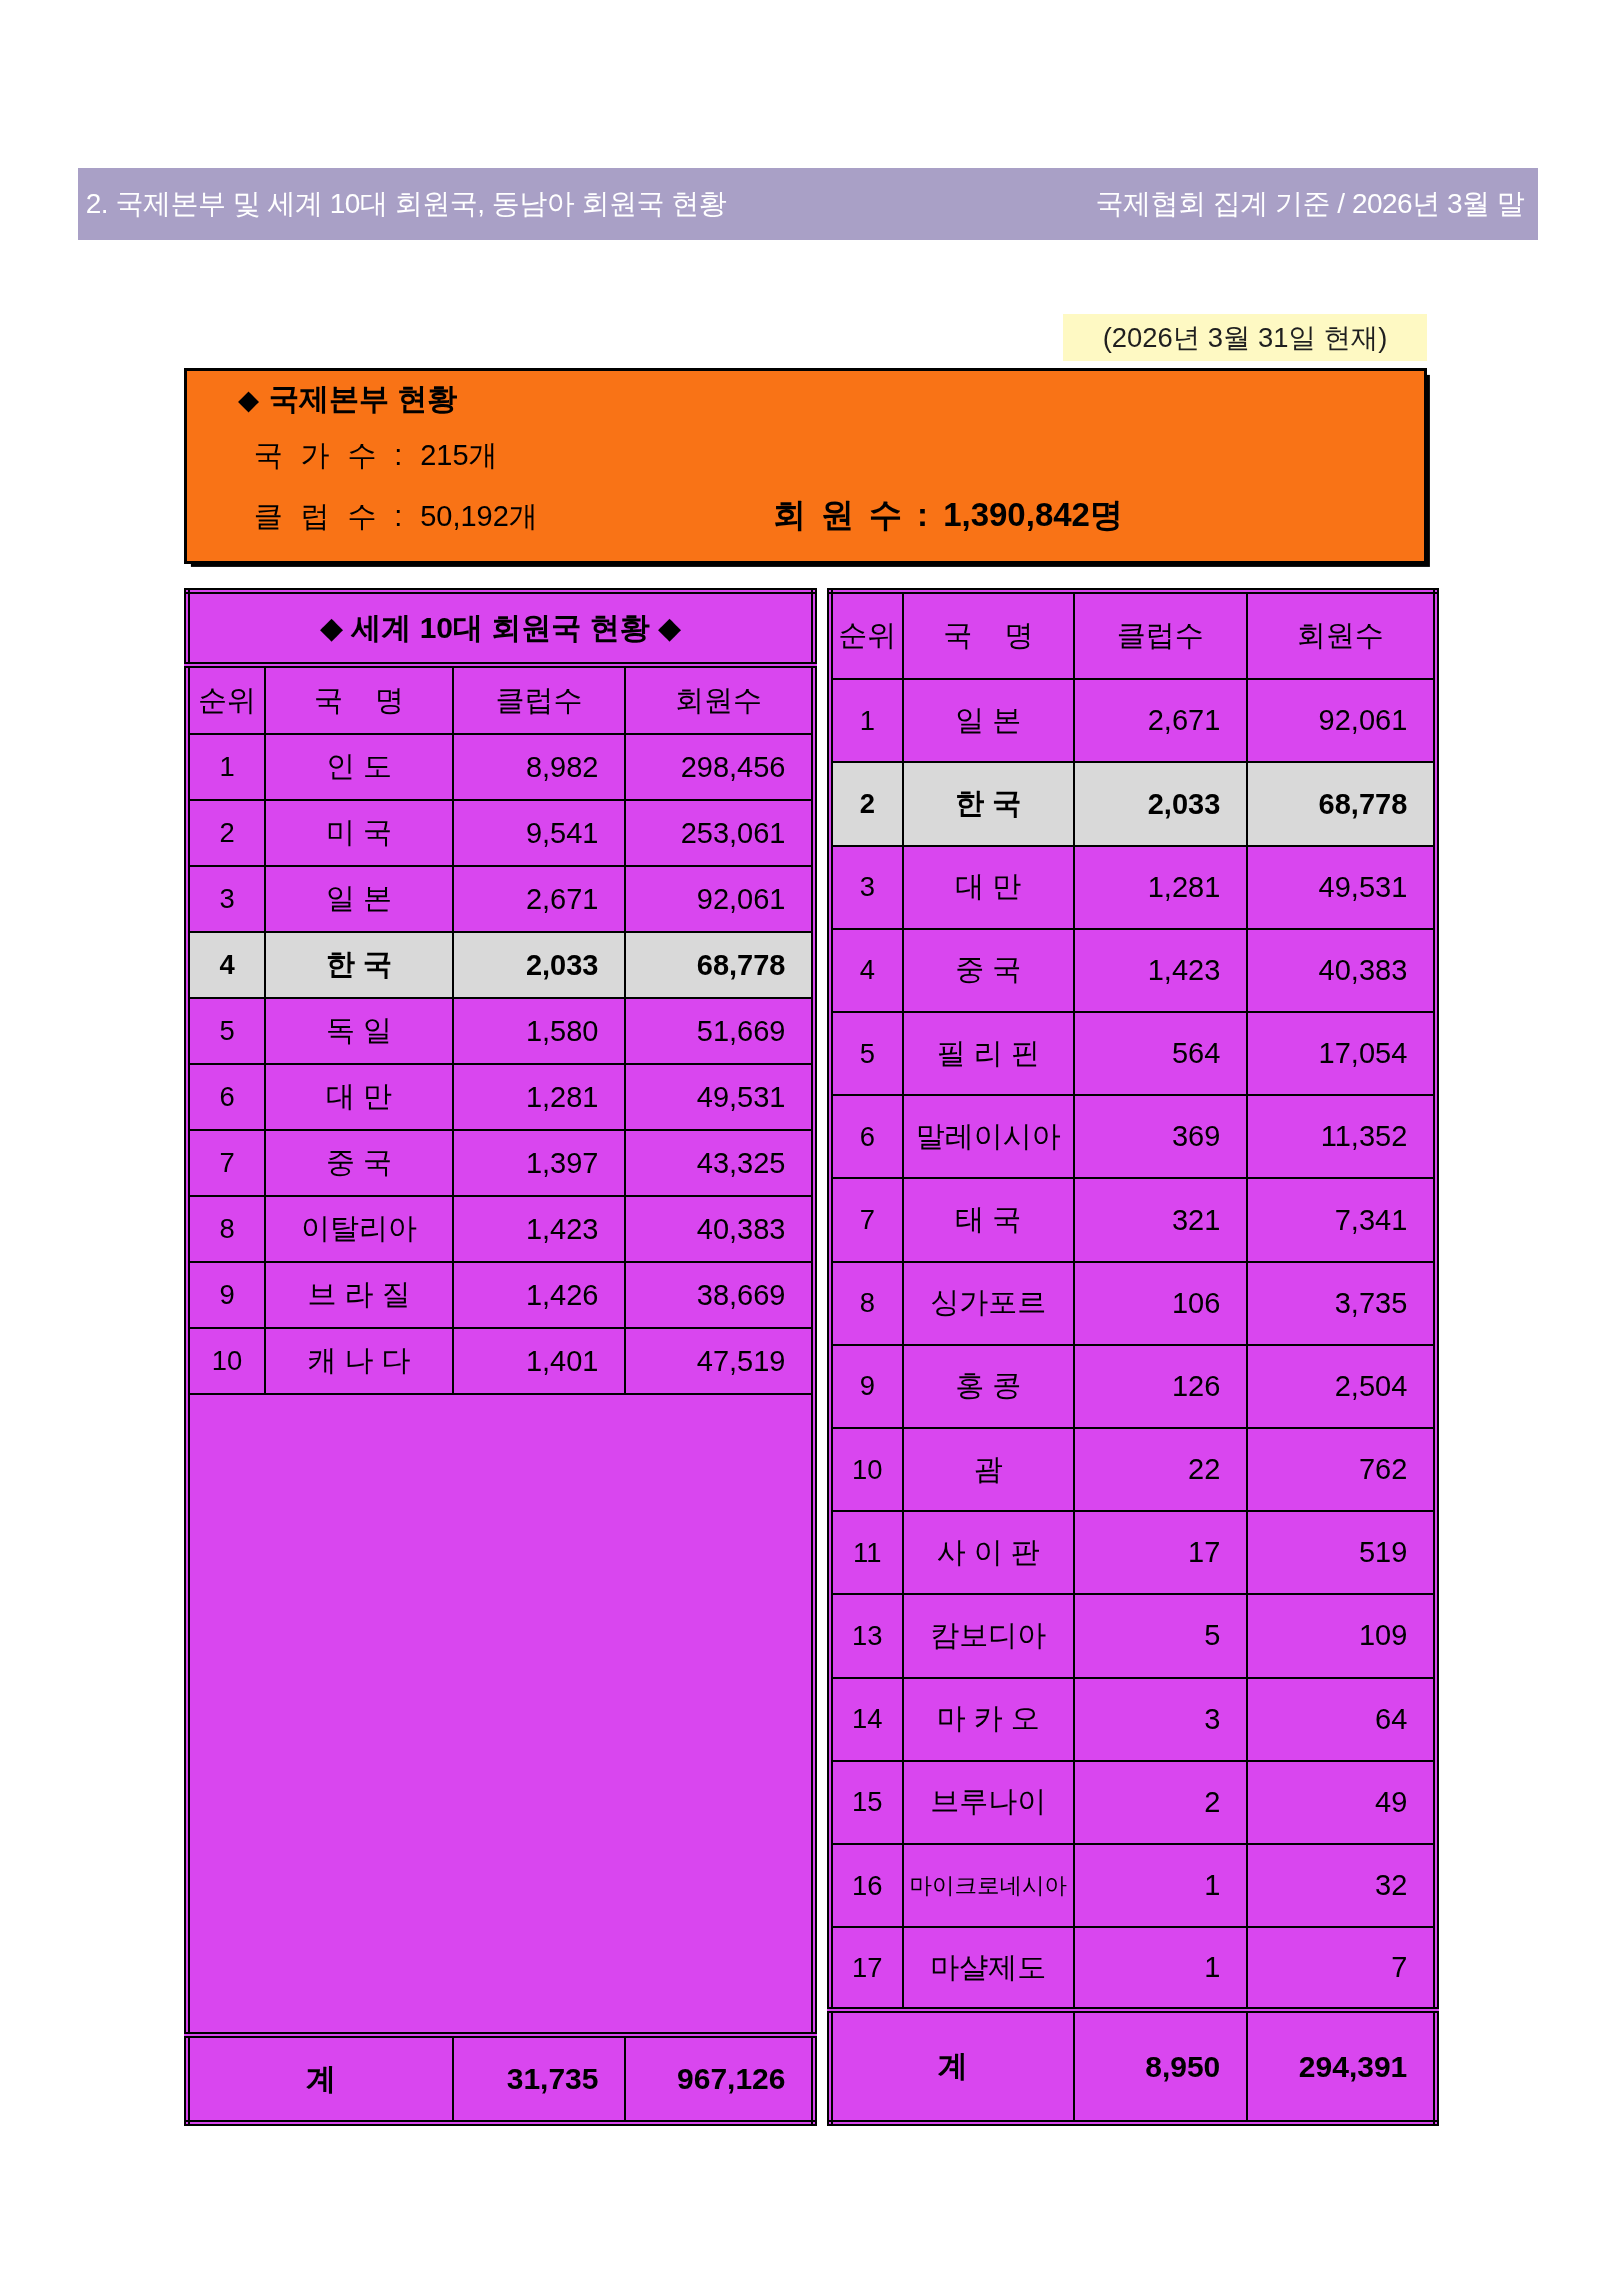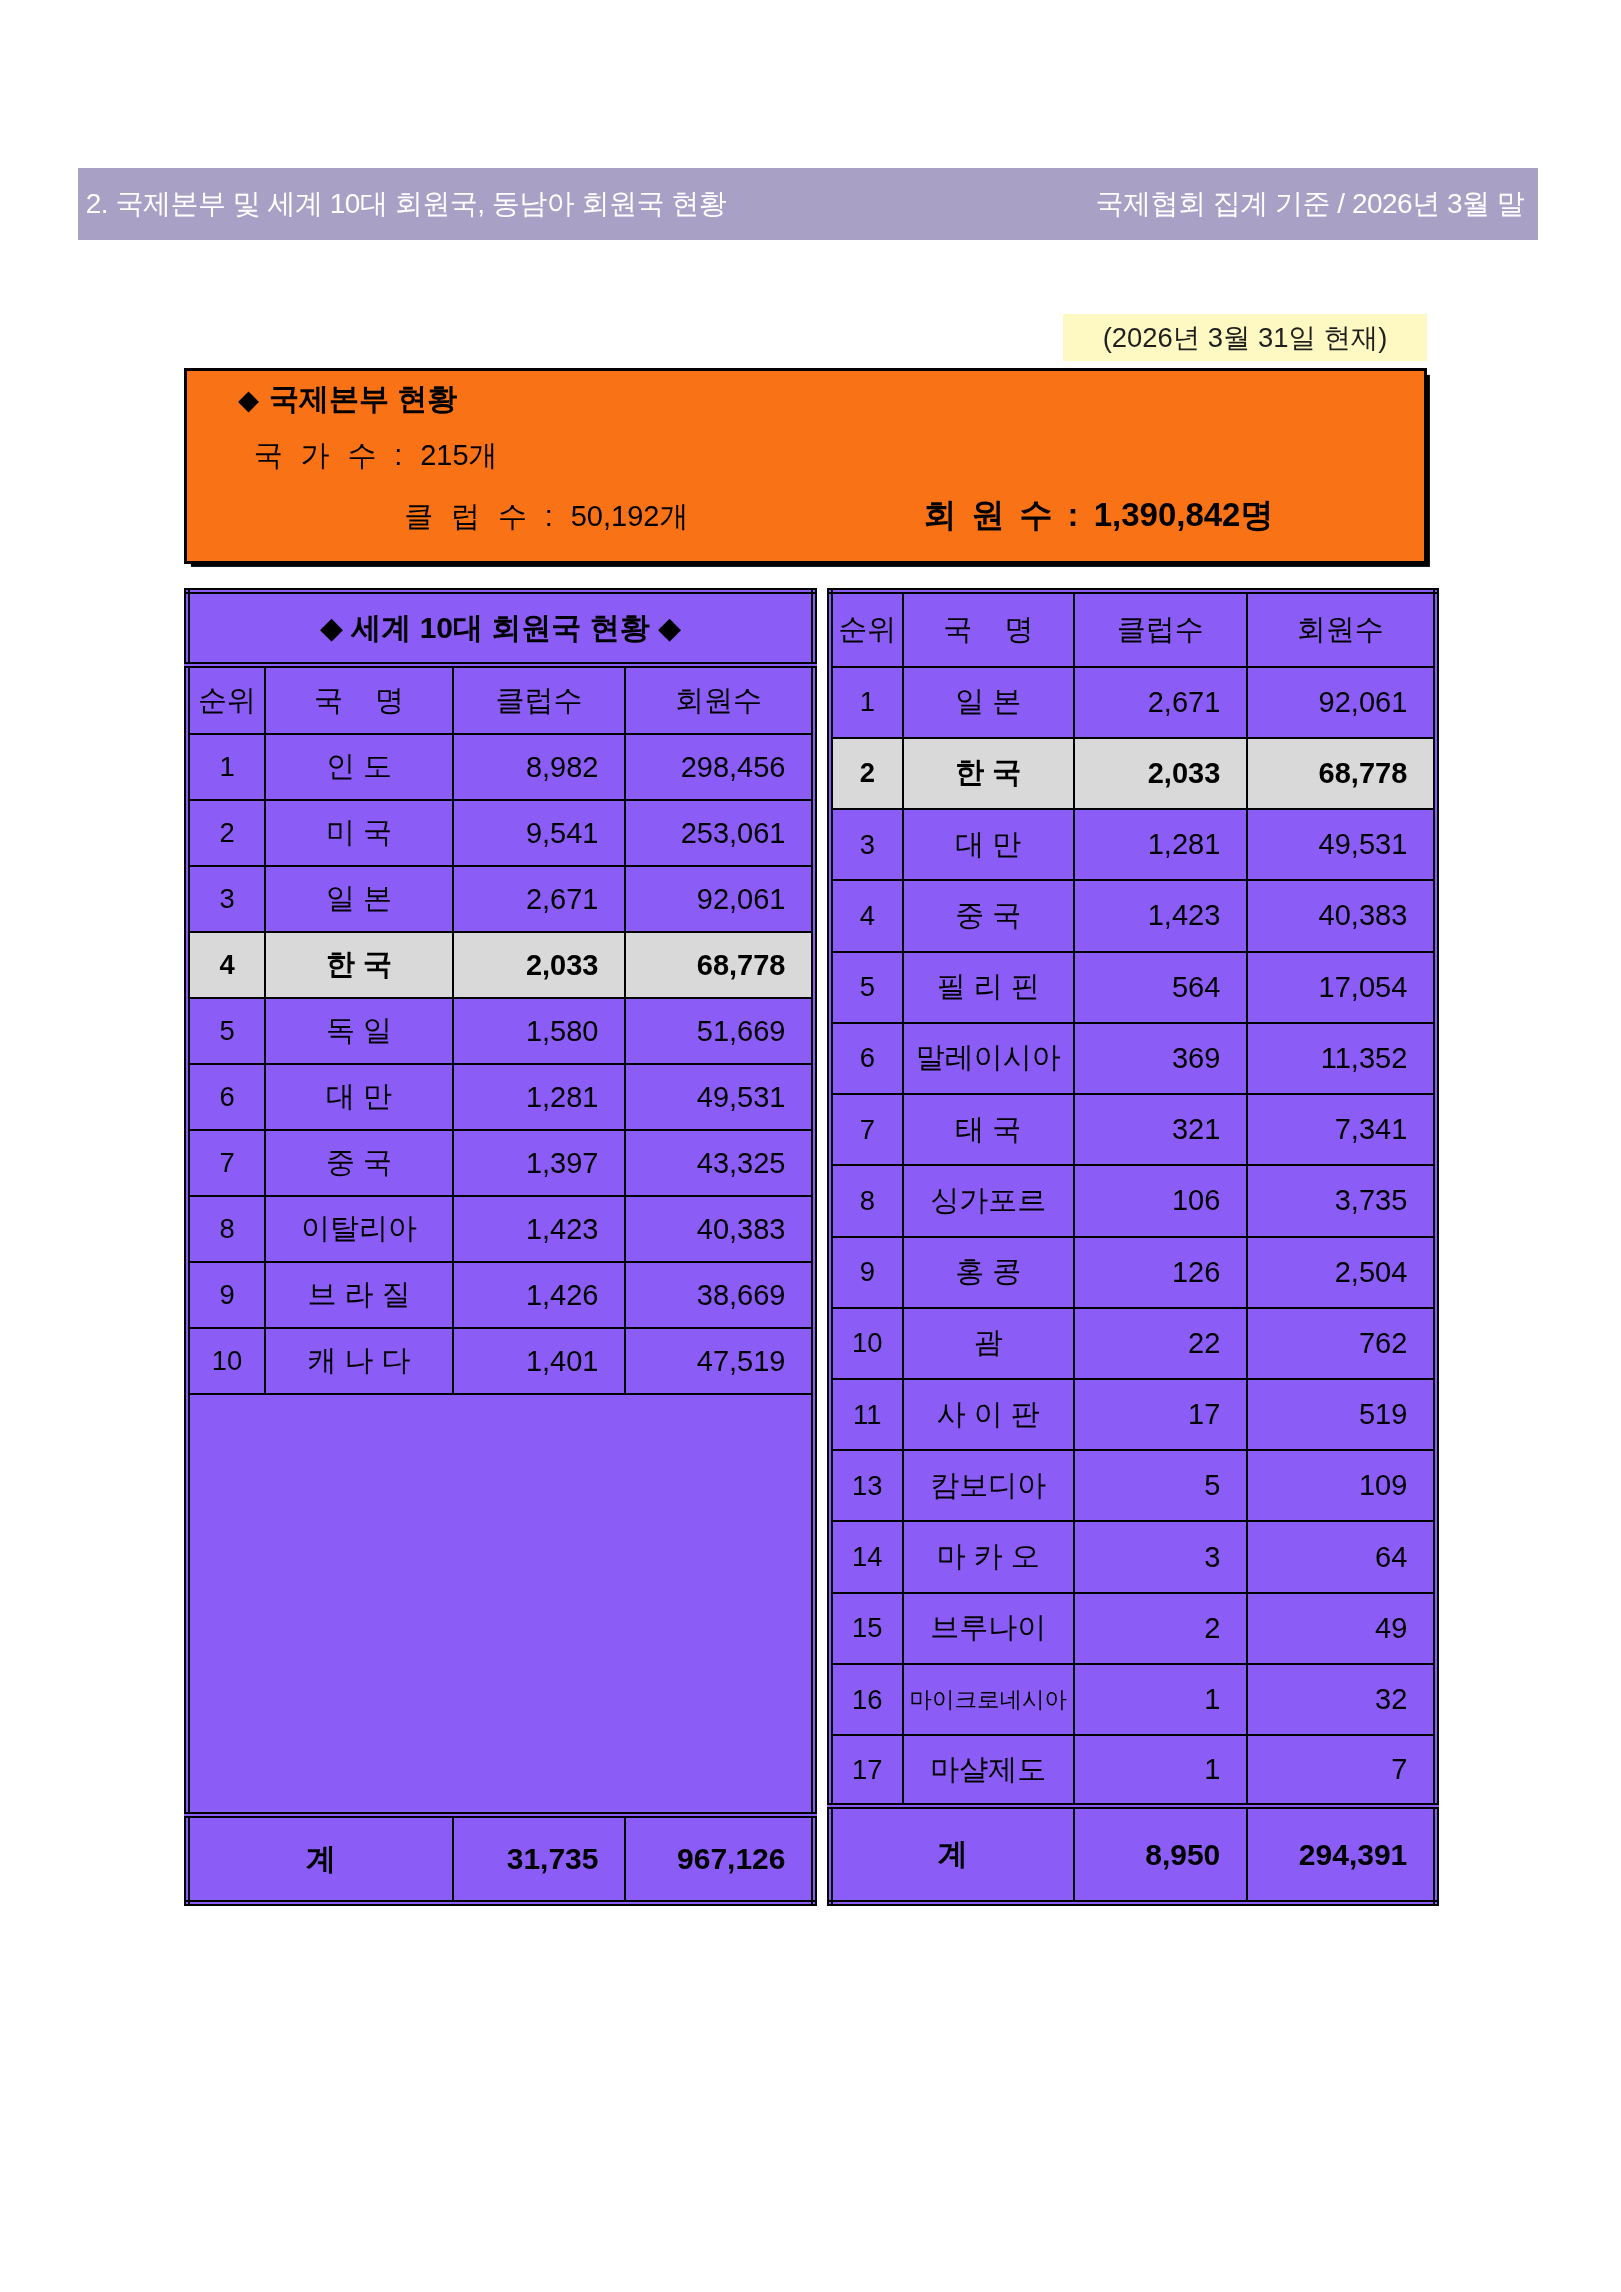--- a/index.html
+++ b/index.html
@@ -70,43 +70,42 @@
     white-space: pre;
   }
   .info-line-row {
     margin-top: 17.6px;
     padding-left: 15.7px;
     display: flex;
     align-items: baseline;
     font-size: 29px;
     word-spacing: 9.8px;
     white-space: pre;
-    justify-content: center;
   }
   .members-line {
     margin-left: 235px;
     font-size: 33px;
     font-weight: bold;
     word-spacing: 5.9px;
   }
 
   
   .tables {
     position: absolute;
     left: 184px; top: 588px;
     display: flex;
     gap: 9.8px;
     align-items: flex-start;
   }
   table.tbl {
     border-collapse: collapse;
     table-layout: fixed;
     border: 6.9px double #000;
-    height: 1318px;
-    background: #8b5cf6;
+    height: 1538px;
+    background: #d946ef;
   }
   .tbl td {
     border: 2px solid #000;
     font-size: 29px;
     color: #000;
     overflow: hidden;
   }
   .tbl tr.title td {
     height: 74px;
     border-bottom: 6.9px double #000;

